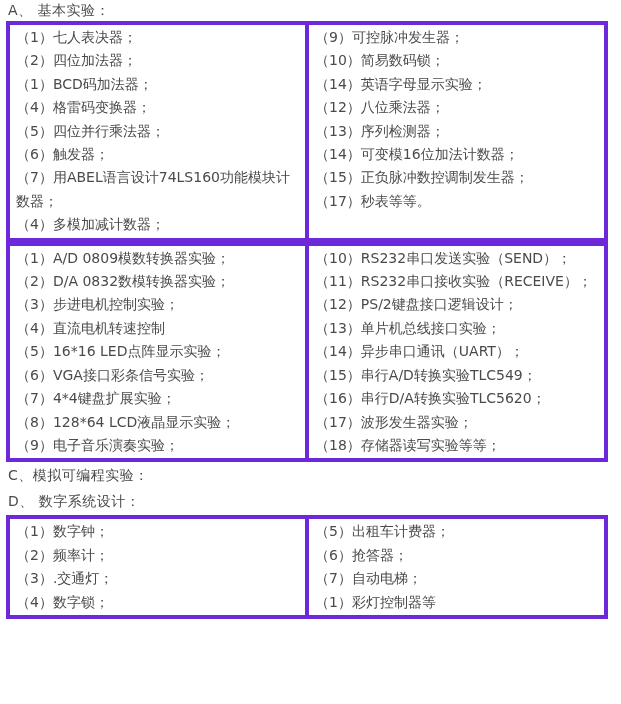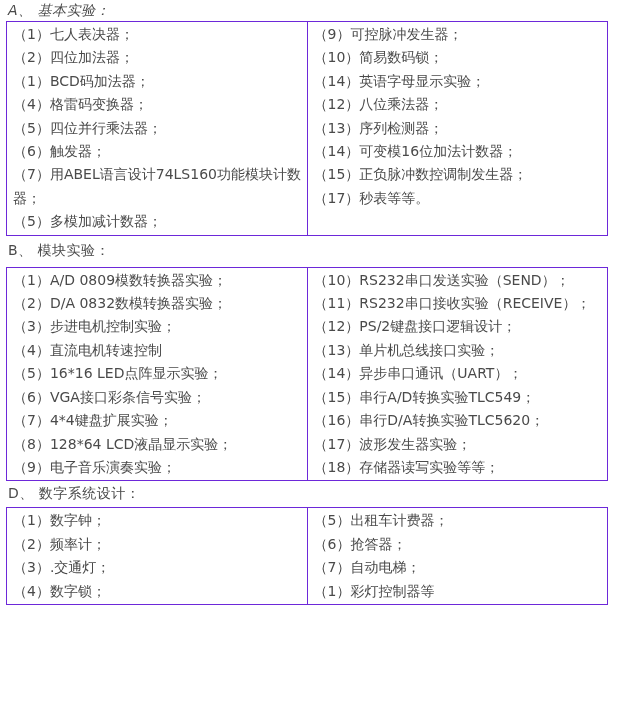--- a/index.html
+++ b/index.html
@@ -20,32 +20,32 @@
     height: 704px;
     box-sizing: border-box;
   }
   .heading {
     display: flex;
     align-items: center;
     padding-left: 8px;
     box-sizing: border-box;
     letter-spacing: 0.5px;
   }
-  .h-a { height: 21px; font-style: italic; }
+  .h-a { height: 21px; }
   .h-b { height: 31px; }
   .h-c { height: 27px; }
   .h-d { height: 26px; }
   table.grid {
     border-collapse: collapse;
     margin-left: 6px;
     width: 602px;
     table-layout: fixed;
   }
   table.grid td {
-    border: 1px solid #6d28d9;
+    border: 4px solid #6d28d9;
     vertical-align: top;
     padding: 1px 4px 1px 6px;
     width: 50%;
     box-sizing: border-box;
   }
   .item {
     line-height: 23.4px;
     white-space: normal;
     word-break: break-word;
   }
@@ -62,39 +62,36 @@
     <tbody>
       <tr>
         <td>
             <div class="item">（1）七人表决器；</div>
             <div class="item">（2）四位加法器；</div>
             <div class="item">（1）BCD码加法器；</div>
             <div class="item">（4）格雷码变换器；</div>
             <div class="item">（5）四位并行乘法器；</div>
             <div class="item">（6）触发器；</div>
             <div class="item">（7）用ABEL语言设计74LS160功能模块计数器；</div>
-            <div class="item">（5）多模加减计数器；</div>
+            <div class="item">（4）多模加减计数器；</div>
           </td>
         <td>
             <div class="item">（9）可控脉冲发生器；</div>
             <div class="item">（10）简易数码锁；</div>
             <div class="item">（14）英语字母显示实验；</div>
             <div class="item">（12）八位乘法器；</div>
             <div class="item">（13）序列检测器；</div>
             <div class="item">（14）可变模16位加法计数器；</div>
             <div class="item">（15）正负脉冲数控调制发生器；</div>
             <div class="item">（17）秒表等等。</div>
           </td>
       </tr>
     </tbody>
   </table>
 
-  <div class="heading h-b">
-    <span>B、 模块实验：</span>
-  </div>
   <table class="grid">
     <tbody>
       <tr>
         <td>
             <div class="item">（1）A/D 0809模数转换器实验；</div>
             <div class="item">（2）D/A 0832数模转换器实验；</div>
             <div class="item">（3）步进电机控制实验；</div>
             <div class="item">（4）直流电机转速控制</div>
             <div class="item">（5）16*16 LED点阵显示实验；</div>
             <div class="item">（6）VGA接口彩条信号实验；</div>
@@ -110,20 +107,23 @@
             <div class="item">（14）异步串口通讯（UART）；</div>
             <div class="item">（15）串行A/D转换实验TLC549；</div>
             <div class="item">（16）串行D/A转换实验TLC5620；</div>
             <div class="item">（17）波形发生器实验；</div>
             <div class="item">（18）存储器读写实验等等；</div>
           </td>
       </tr>
     </tbody>
   </table>
 
+  <div class="heading h-c">
+    <span>C、模拟可编程实验：</span>
+  </div>
 
   <div class="heading h-d">
     <span>D、 数字系统设计：</span>
   </div>
   <table class="grid">
     <tbody>
       <tr>
         <td>
             <div class="item">（1）数字钟；</div>
             <div class="item">（2）频率计；</div>

